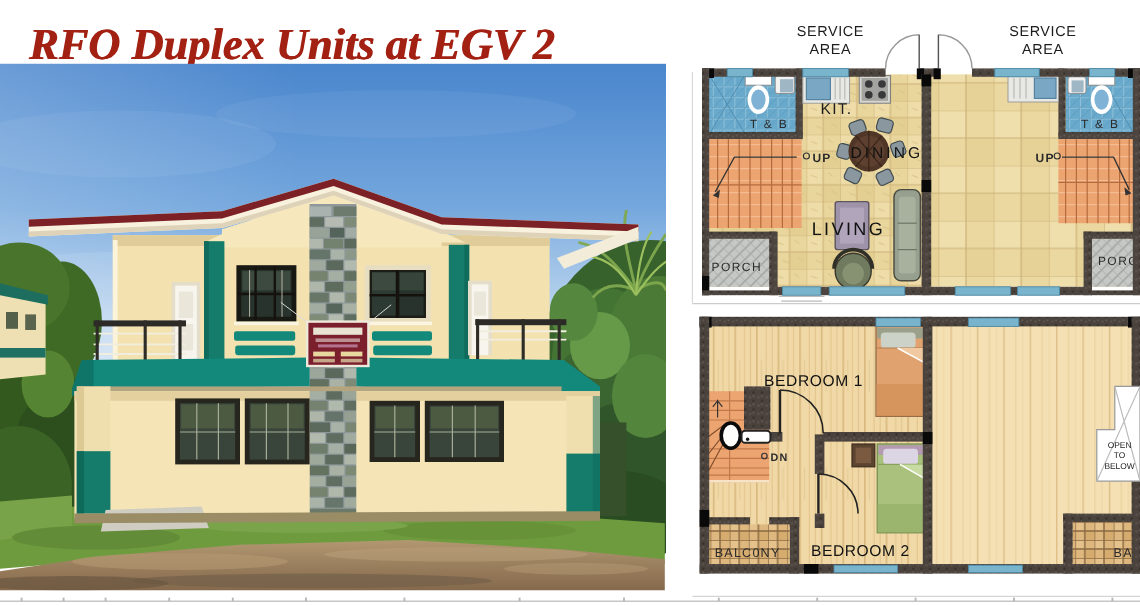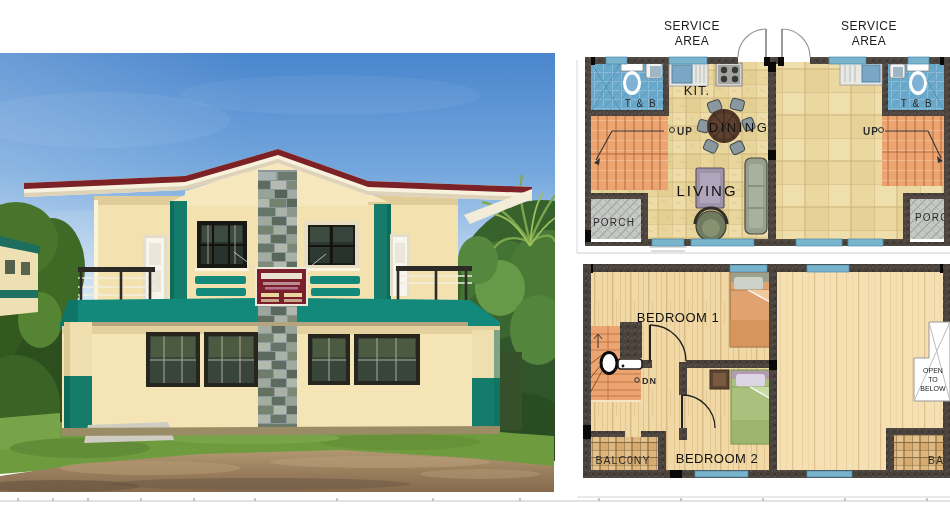--- a/index.html
+++ b/index.html
@@ -7,20 +7,23 @@
         font-family:"Liberation Sans", sans-serif;}
   .abs{position:absolute;}
   svg text{font-family:"Liberation Sans", sans-serif;}
 </style>
 </head>
 <body>
 <div id="page">
 
   <div class="abs" style="left:0;top:0;width:555px;height:56px;background:#ffffff;"></div>
 
+  <div class="abs" style="left:24px;top:16px;font-family:'Liberation Serif',serif;white-space:nowrap;
+       font-weight:bold;font-style:italic;font-size:37px;color:#a32113;letter-spacing:0px;
+       text-shadow:0.7px 0 #a32113;">RFO Duplex Units at EGV 2</div>
 
   <svg class="abs" style="left:0;top:53px;" width="555" height="439" viewBox="0 53 555 439" preserveAspectRatio="none">
   <defs>
     <linearGradient id="sky" x1="0" y1="0" x2="0" y2="1">
       <stop offset="0" stop-color="#4a86cd"></stop>
       <stop offset="0.35" stop-color="#74a7dd"></stop>
       <stop offset="0.62" stop-color="#b8d3ee"></stop>
       <stop offset="0.8" stop-color="#d9e7f5"></stop>
       <stop offset="1" stop-color="#e8eff6"></stop>
     </linearGradient>

